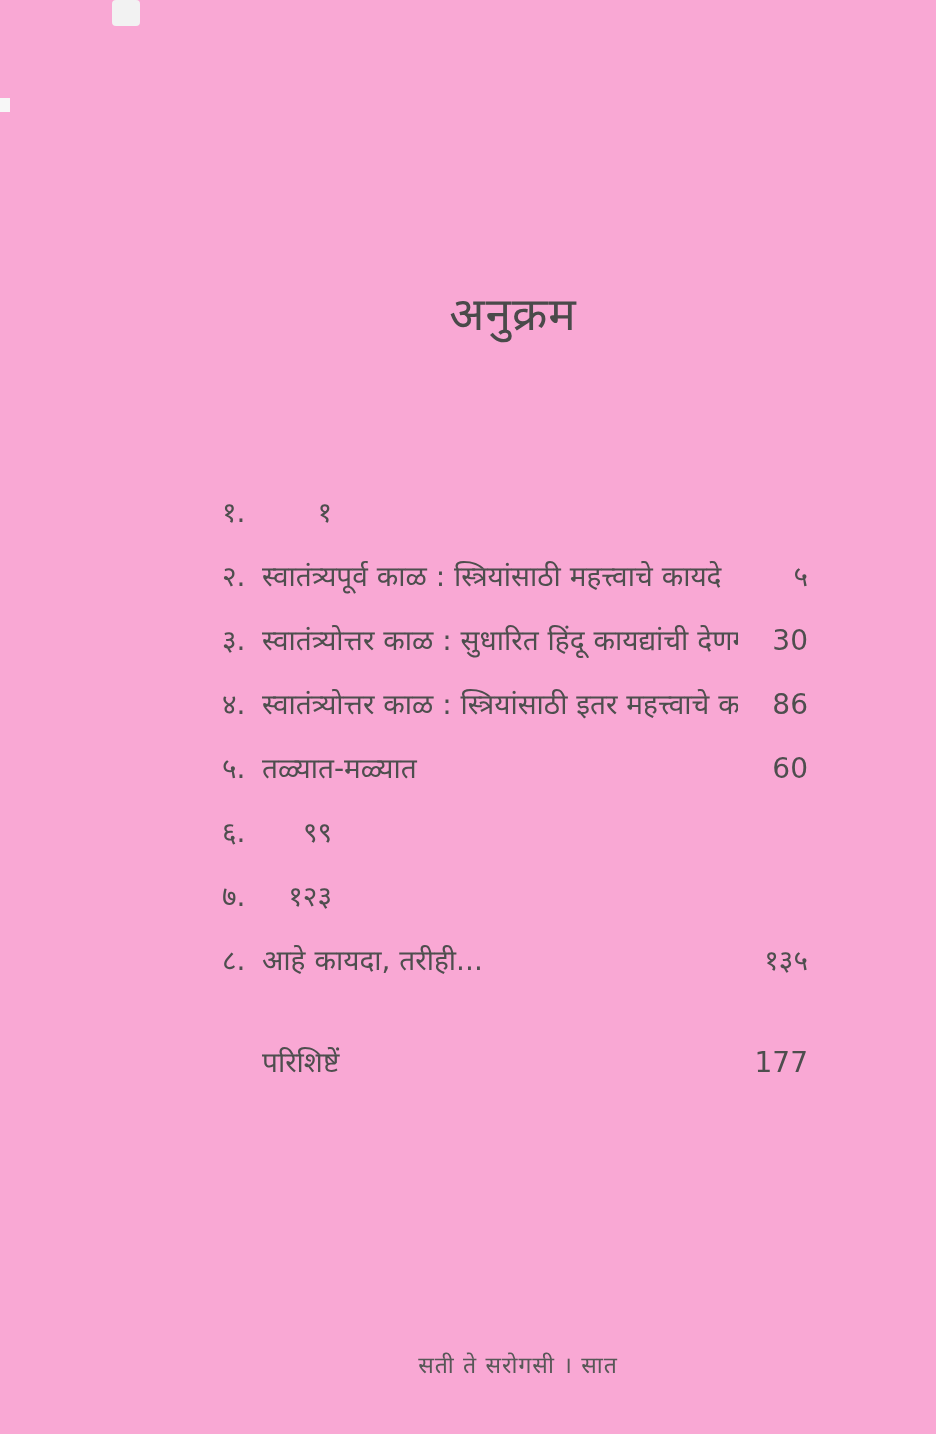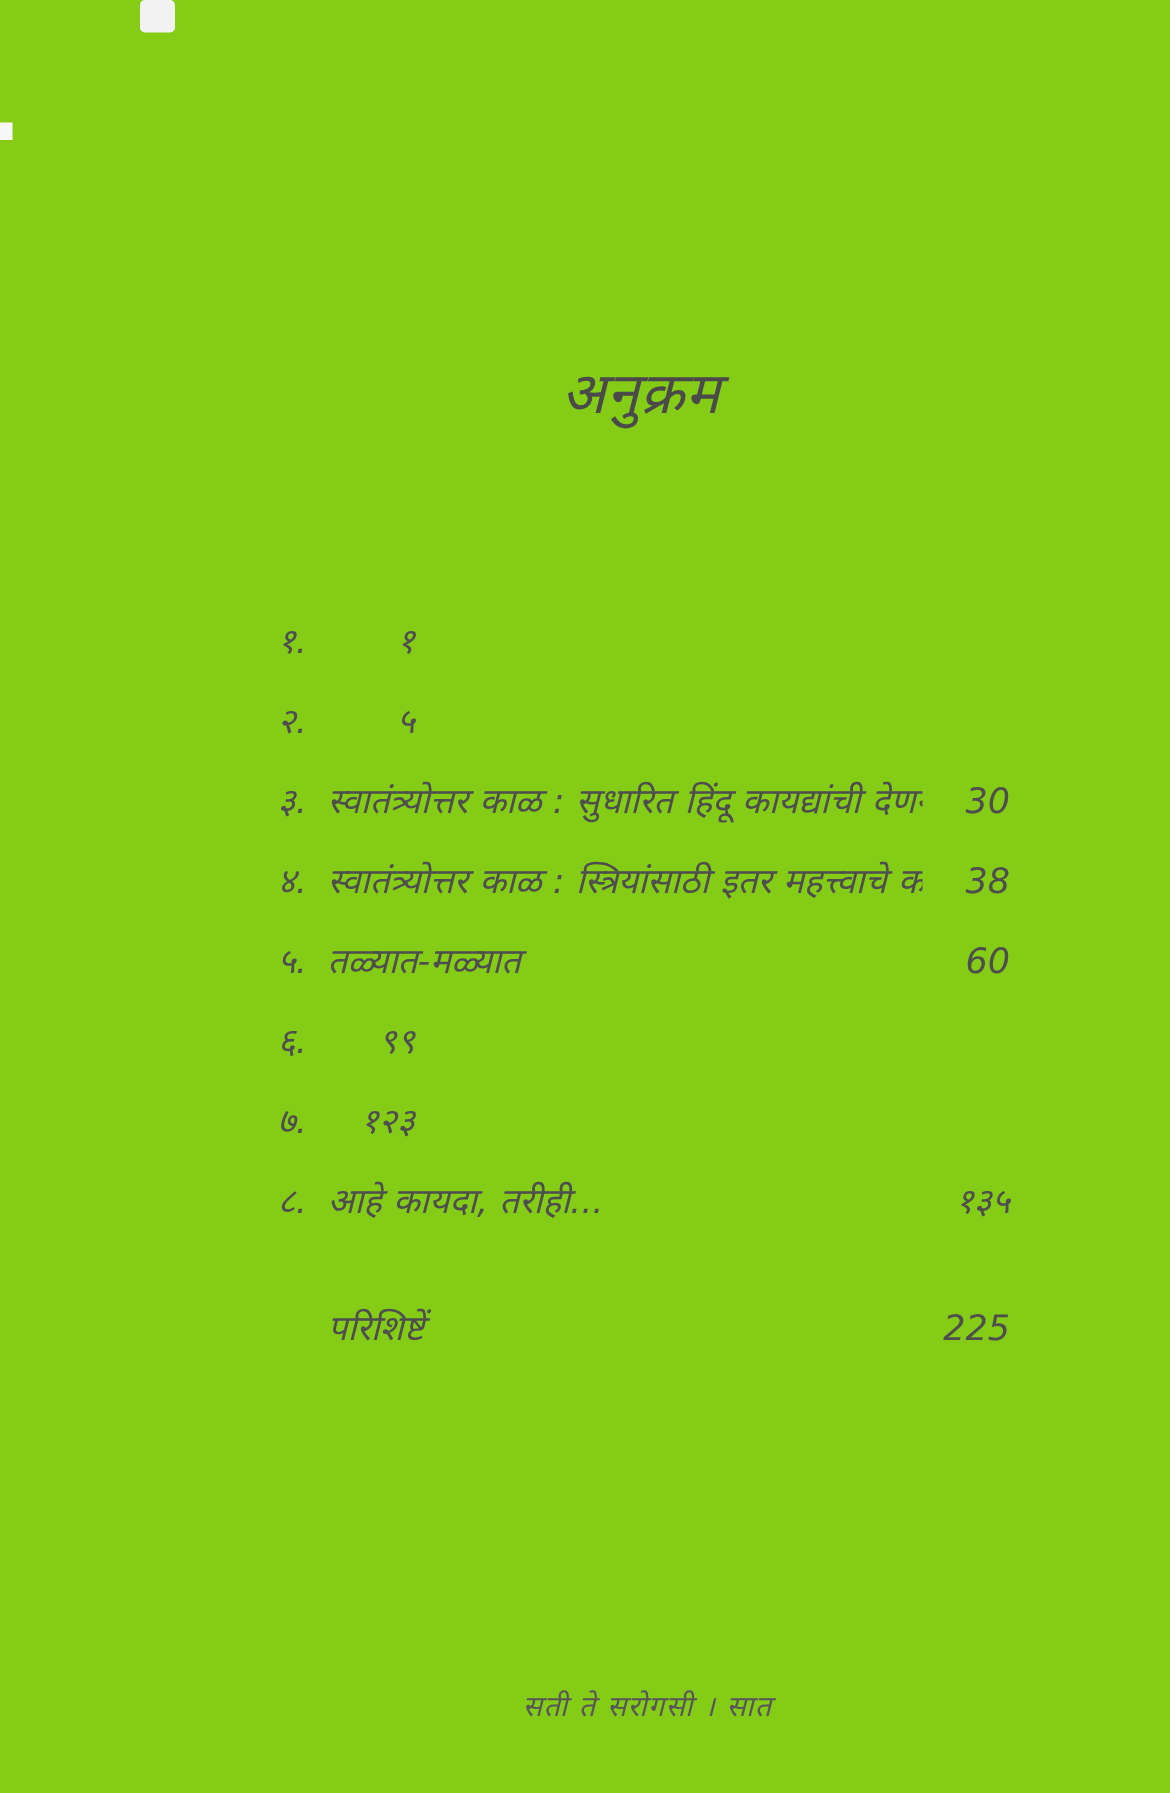--- a/index.html
+++ b/index.html
@@ -5,25 +5,24 @@
   html, body {
     margin: 0;
     padding: 0;
     background: #e9e9e9;
   }
   .page {
     position: relative;
     width: 936px;
     height: 1434px;
     margin: 0 auto;
-    background: #84cc16;
+    background: #f9a8d4;
     overflow: hidden;
     font-family: "DejaVu Sans", "Liberation Sans", sans-serif;
     color: #4e4e4e;
-    font-style: italic;
   }
   
   .smudge-top {
     position: absolute;
     left: 112px;
     top: 0;
     width: 28px;
     height: 26px;
     background: #f2f2f2;
     border-radius: 4px;
@@ -109,33 +108,34 @@
 
   <div class="toc">
 
     <div class="toc-row">
       <span class="toc-num">१.</span>
       <span class="toc-page">१</span>
     </div>
 
     <div class="toc-row">
       <span class="toc-num">२.</span>
+      <span class="toc-title">स्वातंत्र्यपूर्व काळ : स्त्रियांसाठी महत्त्वाचे कायदे</span>
       <span class="toc-page">५</span>
     </div>
 
     <div class="toc-row">
       <span class="toc-num">३.</span>
       <span class="toc-title">स्वातंत्र्योत्तर काळ : सुधारित हिंदू कायद्यांची देणगी</span>
       <span class="toc-page">30</span>
     </div>
 
     <div class="toc-row">
       <span class="toc-num">४.</span>
       <span class="toc-title">स्वातंत्र्योत्तर काळ : स्त्रियांसाठी इतर महत्त्वाचे कायदे</span>
-      <span class="toc-page">38</span>
+      <span class="toc-page">86</span>
     </div>
 
     <div class="toc-row">
       <span class="toc-num">५.</span>
       <span class="toc-title">तळ्यात-मळ्यात</span>
       <span class="toc-page">60</span>
     </div>
 
     <div class="toc-row">
       <span class="toc-num">६.</span>
@@ -152,19 +152,19 @@
       <span class="toc-title">आहे कायदा, तरीही...</span>
       <span class="toc-page">१३५</span>
     </div>
 
   </div>
 
   <div class="appendix">
     <div class="toc-row">
       <span class="toc-num"></span>
       <span class="toc-title">परिशिष्टें</span>
-      <span class="toc-page">225</span>
+      <span class="toc-page">177</span>
     </div>
   </div>
 
   <div class="page-footer">सती ते सरोगसी । सात</div>
 
 </div>
 
 </body></html>

